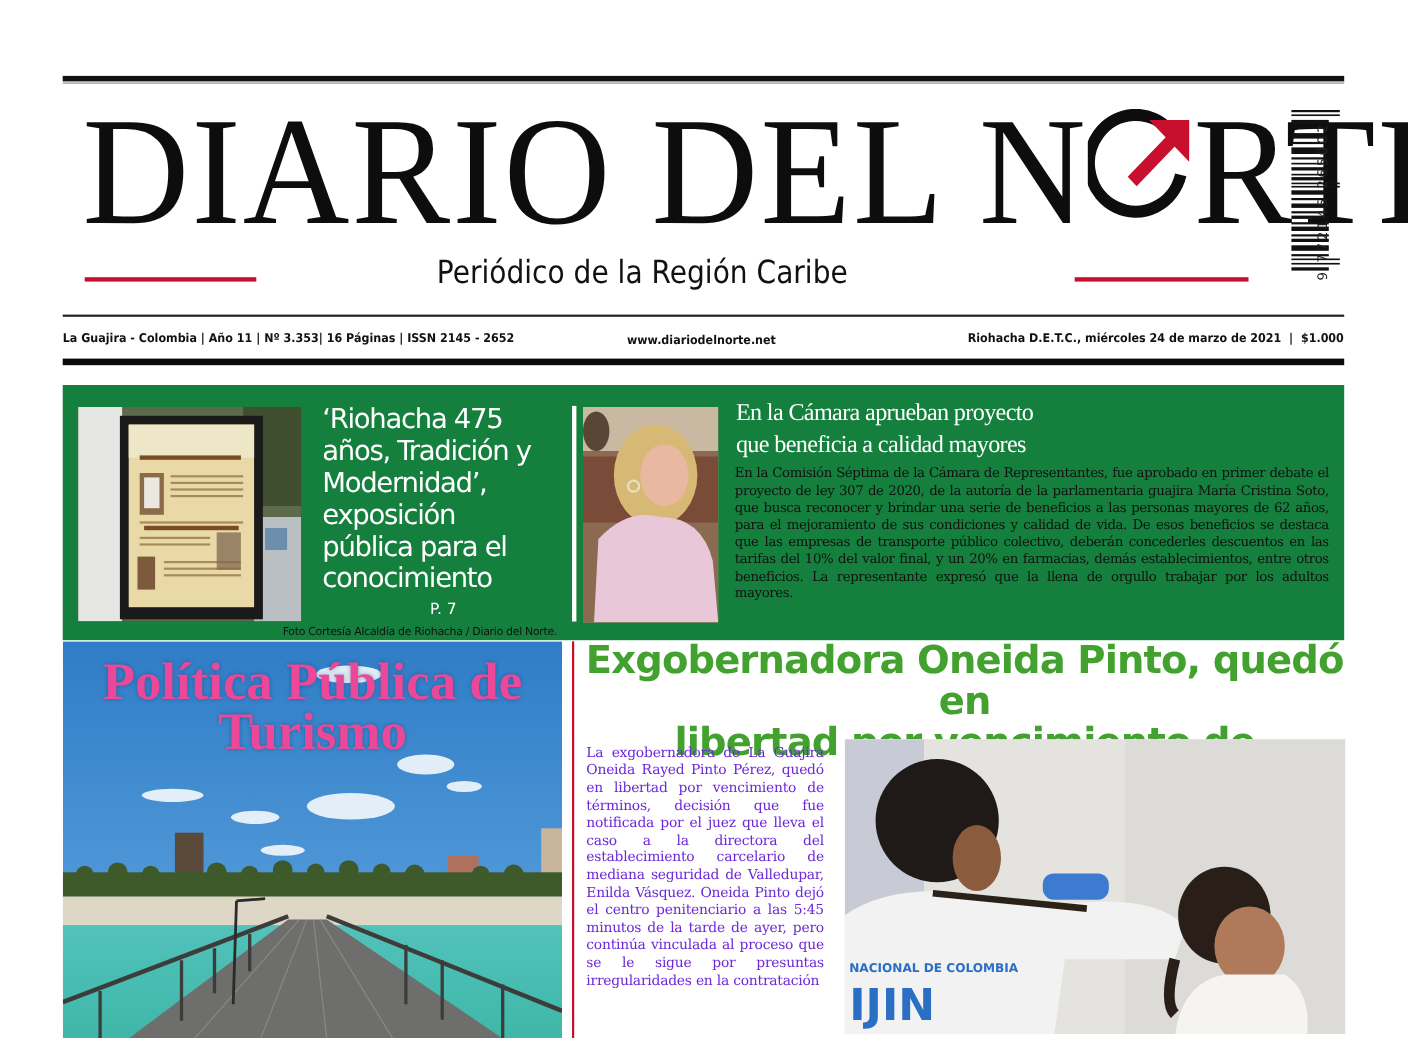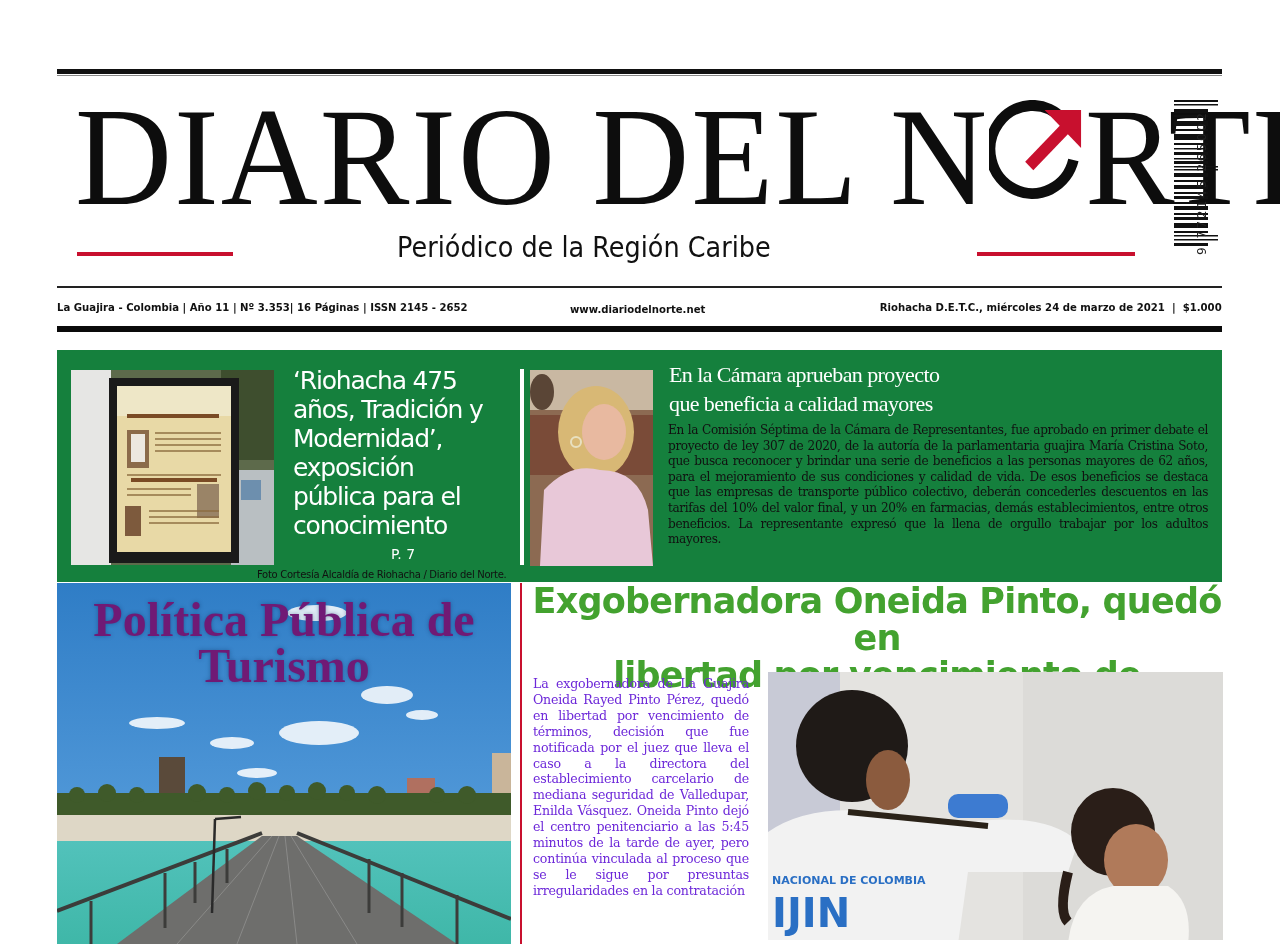--- a/index.html
+++ b/index.html
@@ -52,21 +52,21 @@
   }
   .body-camara {
     position: absolute; left: 611px; top: 73px; width: 540px; color: #111; font-family: "DejaVu Serif", serif;
     font-size: 12.1px; line-height: 15.6px; text-align: justify; letter-spacing: -0.35px;
   }
 
   .caption { position: absolute; left: 257px; top: 569px; font-family: "DejaVu Sans", sans-serif; font-size: 10px; color: #111; letter-spacing: -0.3px; }
 
   .tourism { position: absolute; left: 57px; top: 583px; width: 454px; height: 361px; overflow: hidden; }
   .tourism-title {
-    position: absolute; left: 0; top: 14px; width: 454px; text-align: center; color: #701a75;
+    position: absolute; left: 0; top: 14px; width: 454px; text-align: center; color: #ec4899;
     font-family: "Liberation Serif", serif; font-weight: bold; font-size: 48px; line-height: 46px;
     text-shadow: 0 0 4px rgba(0,40,90,0.4);
   }
 
   .red-divider { position: absolute; left: 520px; top: 583px; width: 2px; height: 361px; background: #c8102e; }
 
   .pinto-headline {
     position: absolute; left: 528px; top: 583px; width: 698px; text-align: center; color: #43a22f;
     font-family: "DejaVu Sans", sans-serif; font-weight: bold; font-size: 35px; line-height: 37px; letter-spacing: -0.8px;
   }

